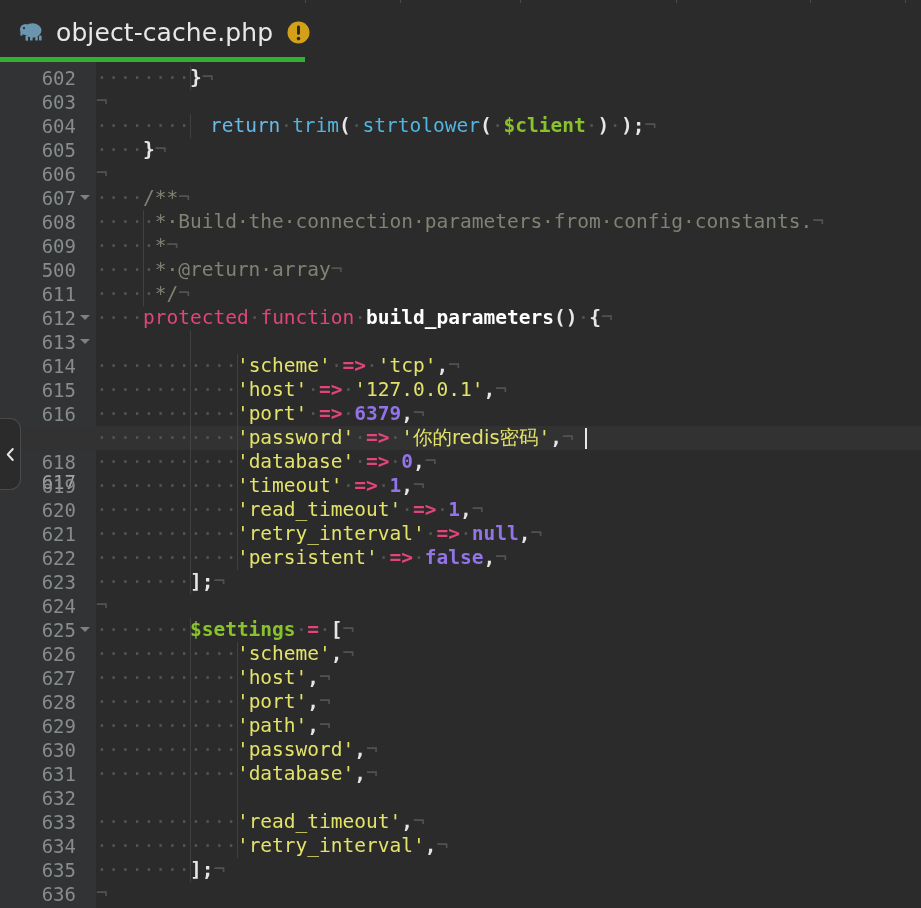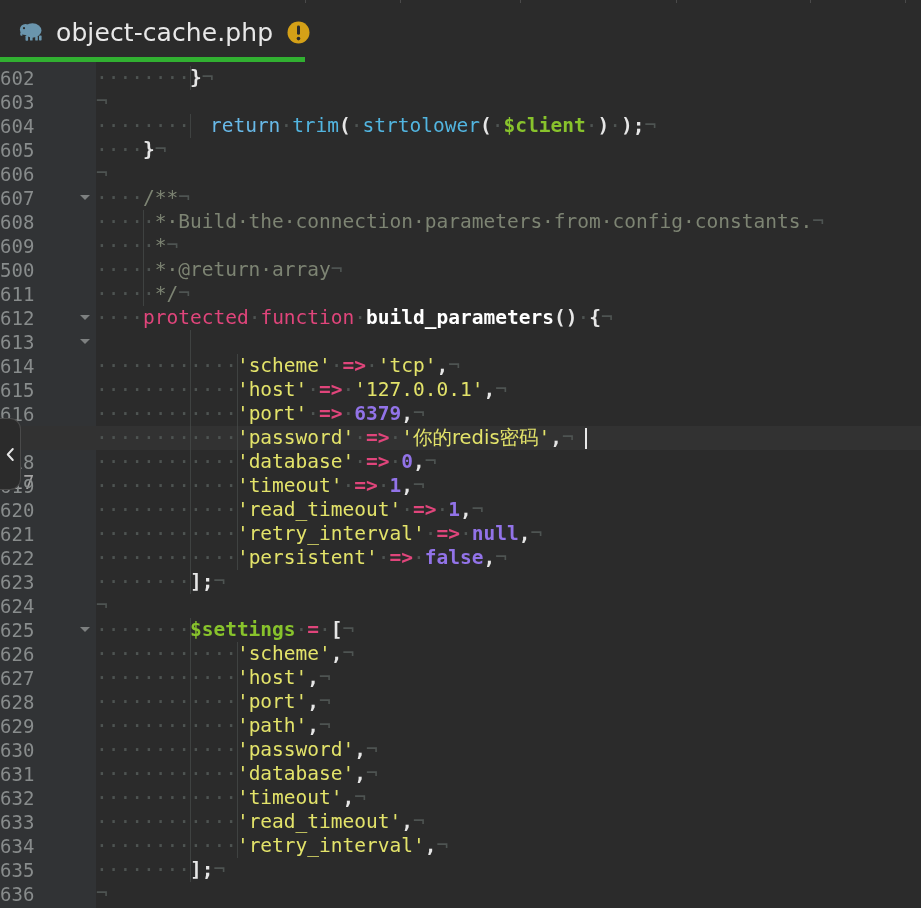--- a/index.html
+++ b/index.html
@@ -116,20 +116,21 @@
   .row.current {
     background: #323232;
   }
   .row.current .gutter-num { color: #a4a3a3; margin-top: 44px; }
 
   .gutter-num {
     position: absolute;
     left: 0;
     top: 0;
     width: 76px;
+    text-align: right;
     color: #888c8c;
     font-size: 19px;
     line-height: 24px;
     font-family: "DejaVu Sans Mono", "Liberation Mono", monospace;
   }
   .fold {
     position: absolute;
     left: 80px;
     top: 9px;
     width: 0; height: 0;
@@ -270,21 +271,21 @@
       <div class="row"><div class="gutter-num">622</div><div class="iguide" style="left: 189.92px;"></div><div class="iguide" style="left: 236.88px;"></div><div class="code"><span class="t-ws">············</span><span class="t-str">'persistent'</span><span class="t-ws">·</span><span class="t-arrow">=&gt;</span><span class="t-ws">·</span><span class="t-num">false</span><span class="t-punc">,</span><span class="t-ws">¬</span></div></div>
       <div class="row"><div class="gutter-num">623</div><div class="iguide" style="left: 189.92px;"></div><div class="code"><span class="t-ws">········</span><span class="t-punc">];</span><span class="t-ws">¬</span></div></div>
       <div class="row"><div class="gutter-num">624</div><div class="code"><span class="t-ws">¬</span></div></div>
       <div class="row"><div class="gutter-num">625</div><div class="fold"></div><div class="iguide" style="left: 189.92px;"></div><div class="code"><span class="t-ws">········</span><span class="t-var">$settings</span><span class="t-ws">·</span><span class="t-arrow">=</span><span class="t-ws">·</span><span class="t-punc">[</span><span class="t-ws">¬</span></div></div>
       <div class="row"><div class="gutter-num">626</div><div class="iguide" style="left: 189.92px;"></div><div class="iguide" style="left: 236.88px;"></div><div class="code"><span class="t-ws">············</span><span class="t-str">'scheme'</span><span class="t-punc">,</span><span class="t-ws">¬</span></div></div>
       <div class="row"><div class="gutter-num">627</div><div class="iguide" style="left: 189.92px;"></div><div class="iguide" style="left: 236.88px;"></div><div class="code"><span class="t-ws">············</span><span class="t-str">'host'</span><span class="t-punc">,</span><span class="t-ws">¬</span></div></div>
       <div class="row"><div class="gutter-num">628</div><div class="iguide" style="left: 189.92px;"></div><div class="iguide" style="left: 236.88px;"></div><div class="code"><span class="t-ws">············</span><span class="t-str">'port'</span><span class="t-punc">,</span><span class="t-ws">¬</span></div></div>
       <div class="row"><div class="gutter-num">629</div><div class="iguide" style="left: 189.92px;"></div><div class="iguide" style="left: 236.88px;"></div><div class="code"><span class="t-ws">············</span><span class="t-str">'path'</span><span class="t-punc">,</span><span class="t-ws">¬</span></div></div>
       <div class="row"><div class="gutter-num">630</div><div class="iguide" style="left: 189.92px;"></div><div class="iguide" style="left: 236.88px;"></div><div class="code"><span class="t-ws">············</span><span class="t-str">'password'</span><span class="t-punc">,</span><span class="t-ws">¬</span></div></div>
       <div class="row"><div class="gutter-num">631</div><div class="iguide" style="left: 189.92px;"></div><div class="iguide" style="left: 236.88px;"></div><div class="code"><span class="t-ws">············</span><span class="t-str">'database'</span><span class="t-punc">,</span><span class="t-ws">¬</span></div></div>
-      <div class="row"><div class="gutter-num">632</div><div class="iguide" style="left: 189.92px;"></div><div class="iguide" style="left: 236.88px;"></div><div class="code"><span class="t-ws">············</span><span class="t-str">'timeout'</span><span class="t-punc">,</span><span class="t-ws">¬</span></div></div>
+      <div class="row"><div class="gutter-num">632</div><div class="iguide" style="left: 189.92px;"></div><div class="iguide" style="left: 236.88px;"></div></div>
       <div class="row"><div class="gutter-num">633</div><div class="iguide" style="left: 189.92px;"></div><div class="iguide" style="left: 236.88px;"></div><div class="code"><span class="t-ws">············</span><span class="t-str">'read_timeout'</span><span class="t-punc">,</span><span class="t-ws">¬</span></div></div>
       <div class="row"><div class="gutter-num">634</div><div class="iguide" style="left: 189.92px;"></div><div class="iguide" style="left: 236.88px;"></div><div class="code"><span class="t-ws">············</span><span class="t-str">'retry_interval'</span><span class="t-punc">,</span><span class="t-ws">¬</span></div></div>
       <div class="row"><div class="gutter-num">635</div><div class="iguide" style="left: 189.92px;"></div><div class="code"><span class="t-ws">········</span><span class="t-punc">];</span><span class="t-ws">¬</span></div></div>
       <div class="row"><div class="gutter-num">636</div><div class="code"><span class="t-ws">¬</span></div></div>
     </div>
 </div>
 
 <div id="sidebar-handle">
   <span>
     <svg viewBox="0 0 12 18" width="11" height="17" aria-hidden="true">

